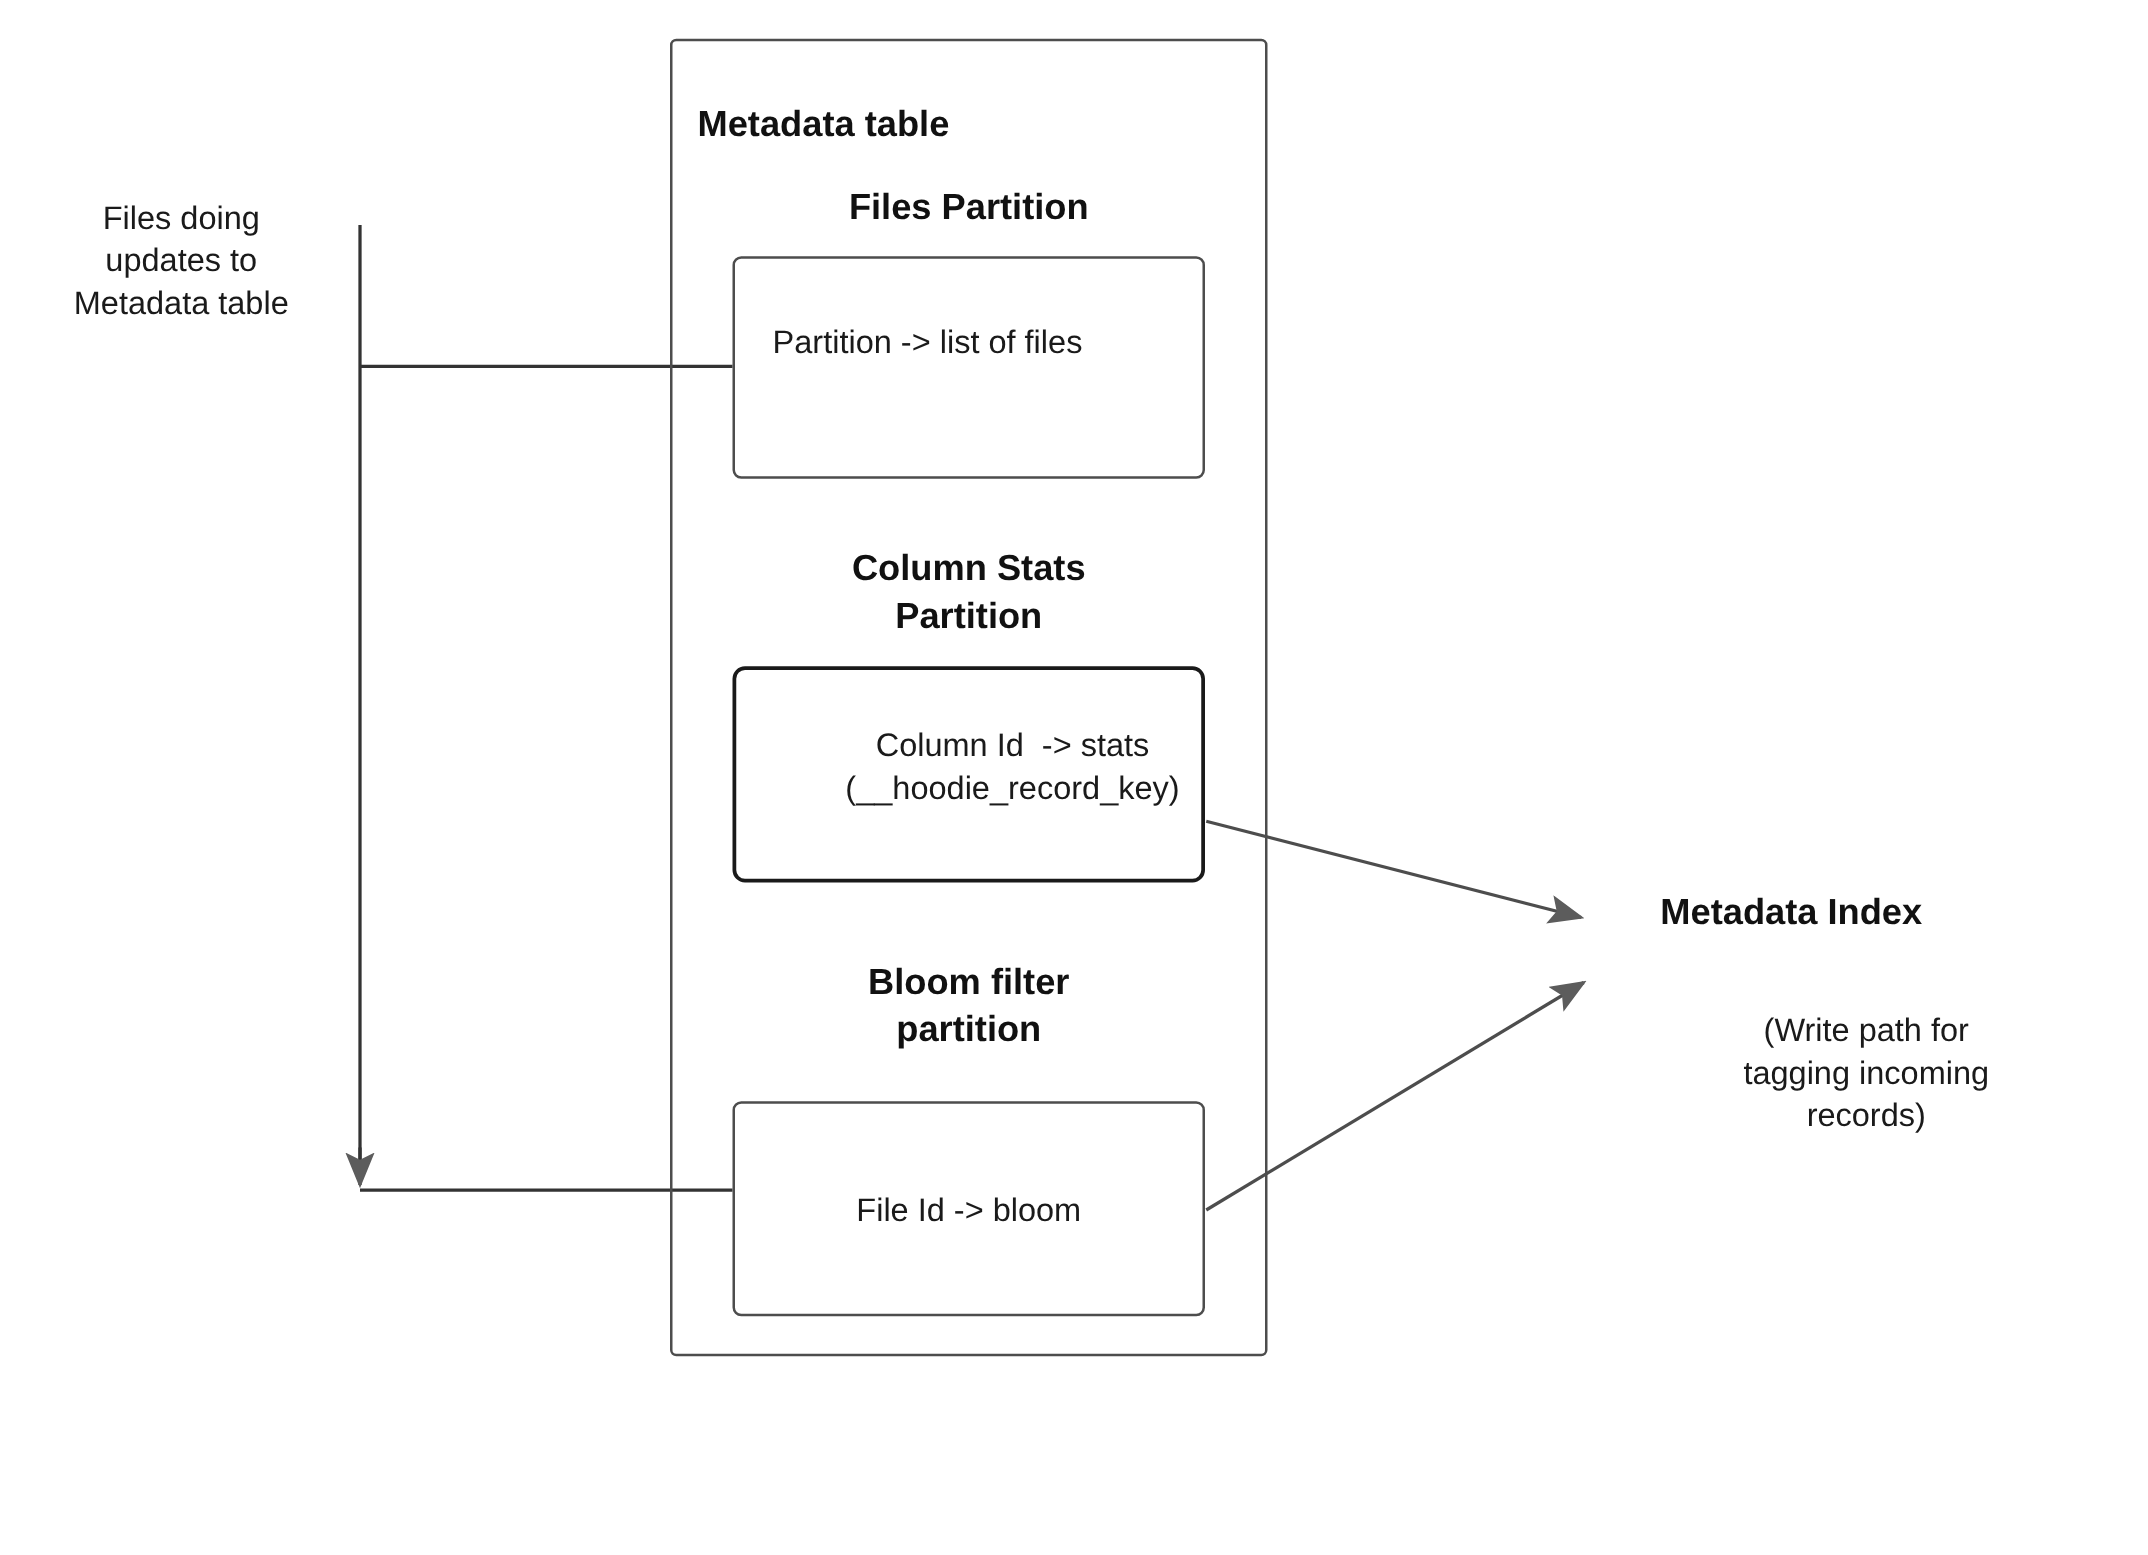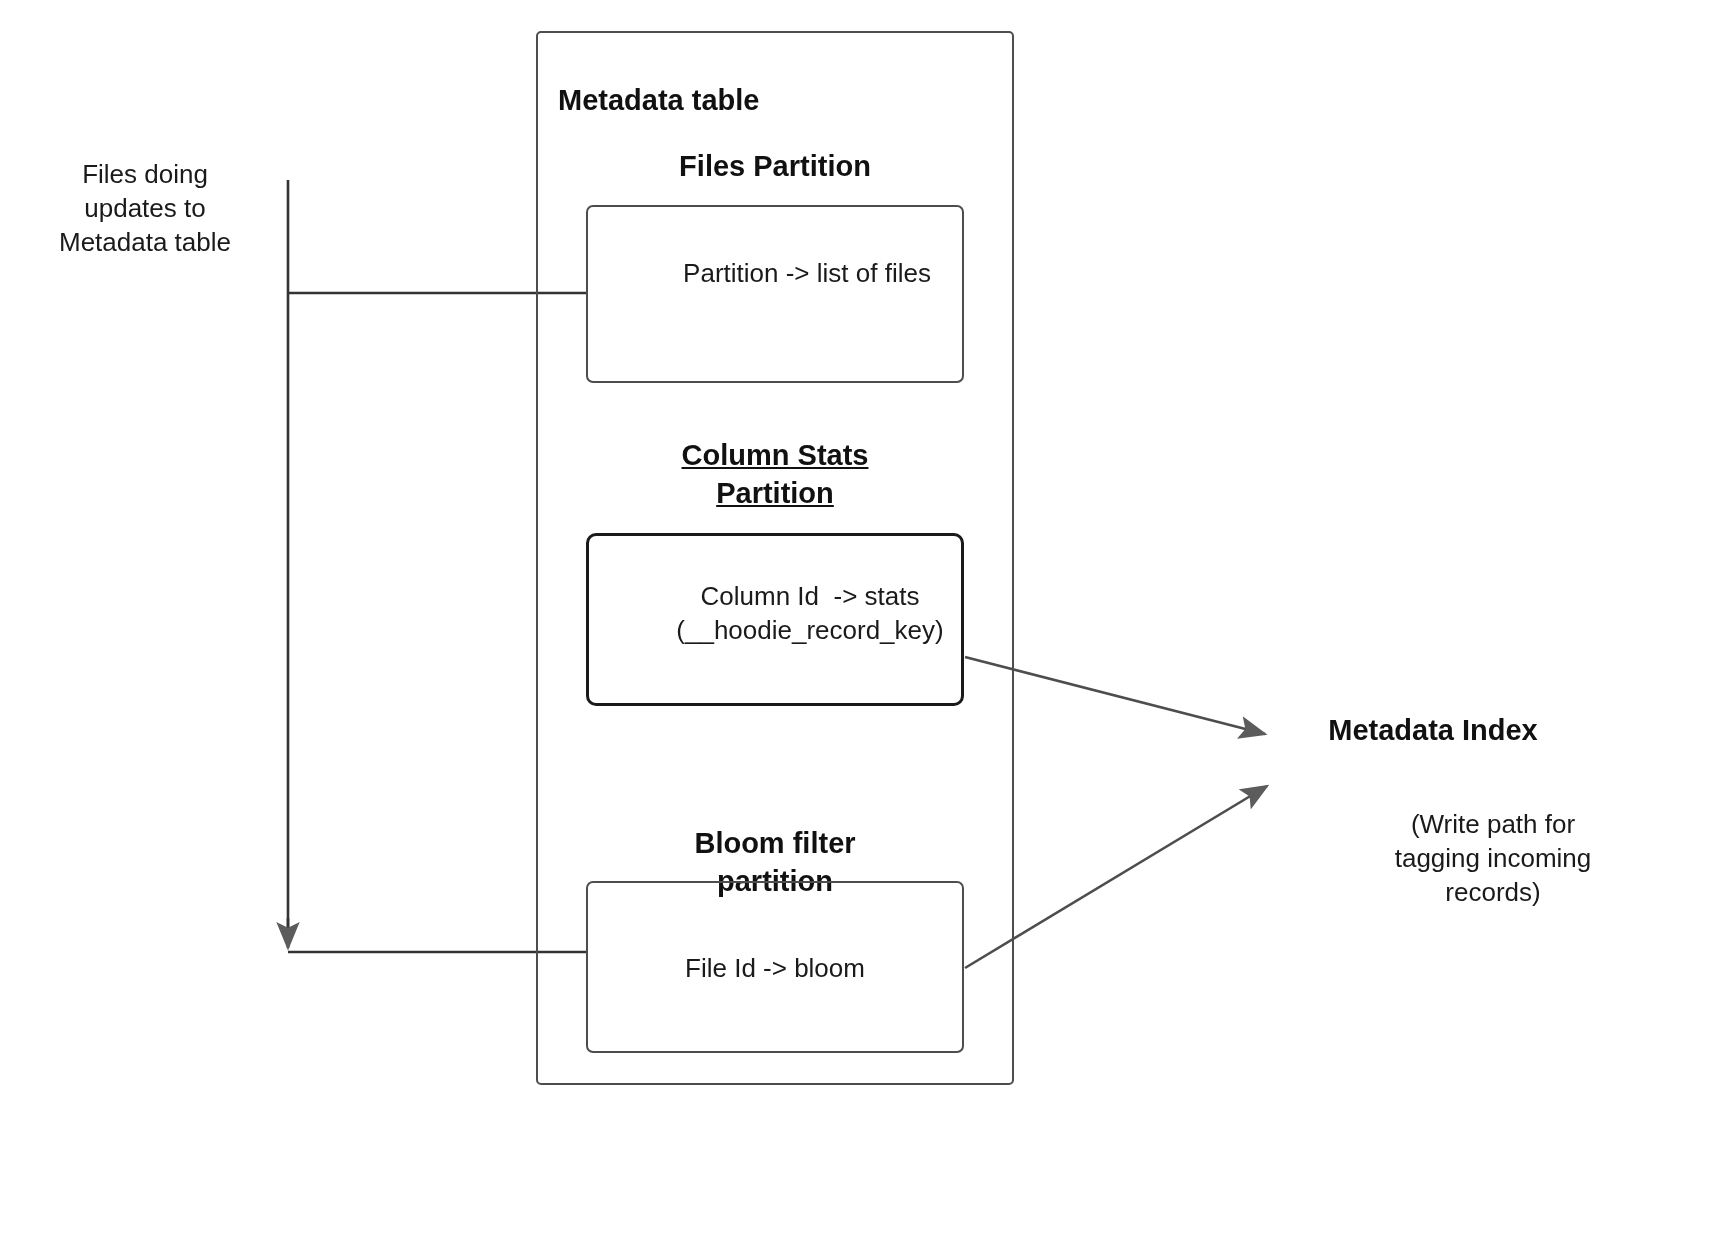--- a/index.html
+++ b/index.html
@@ -93,50 +93,49 @@
     position: absolute;
     left: 586px;
     top: 205px;
     width: 378px;
     height: 178px;
     border: 2.5px solid #4d4d4d;
     border-radius: 7px;
     box-sizing: border-box;
   }
   #files-box-label {
-    left: 628px;
+    left: 563px;
     top: 257px;
     width: 358px;
   }
 
   #colstats-partition-title {
     left: 600px;
     top: 437px;
     width: 350px;
-    text-decoration: underline;
   }
   #colstats-box {
     position: absolute;
     left: 586px;
     top: 533px;
     width: 378px;
     height: 173px;
     border: 3.5px solid #1a1a1a;
     border-radius: 10px;
     box-sizing: border-box;
   }
   #colstats-box-label {
     left: 631px;
     top: 580px;
     width: 358px;
   }
 
   #bloom-partition-title {
     left: 600px;
-    top: 825px;
+    top: 768px;
     width: 350px;
   }
   #bloom-box {
     position: absolute;
     left: 586px;
     top: 881px;
     width: 378px;
     height: 172px;
     border: 2.5px solid #4d4d4d;
     border-radius: 7px;

